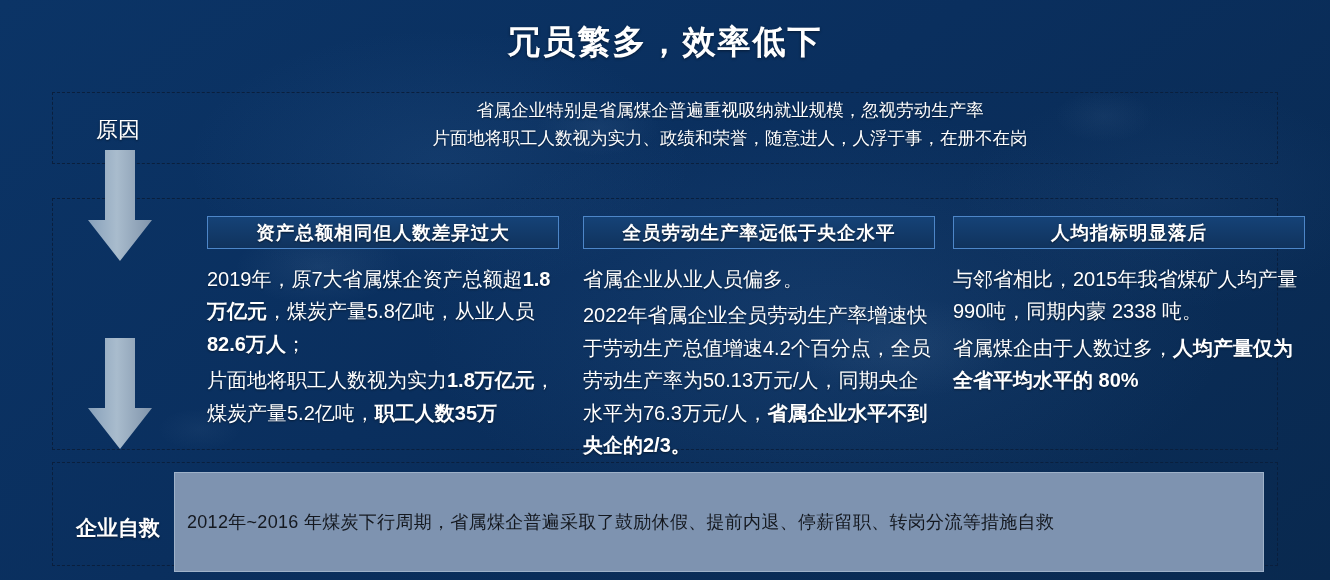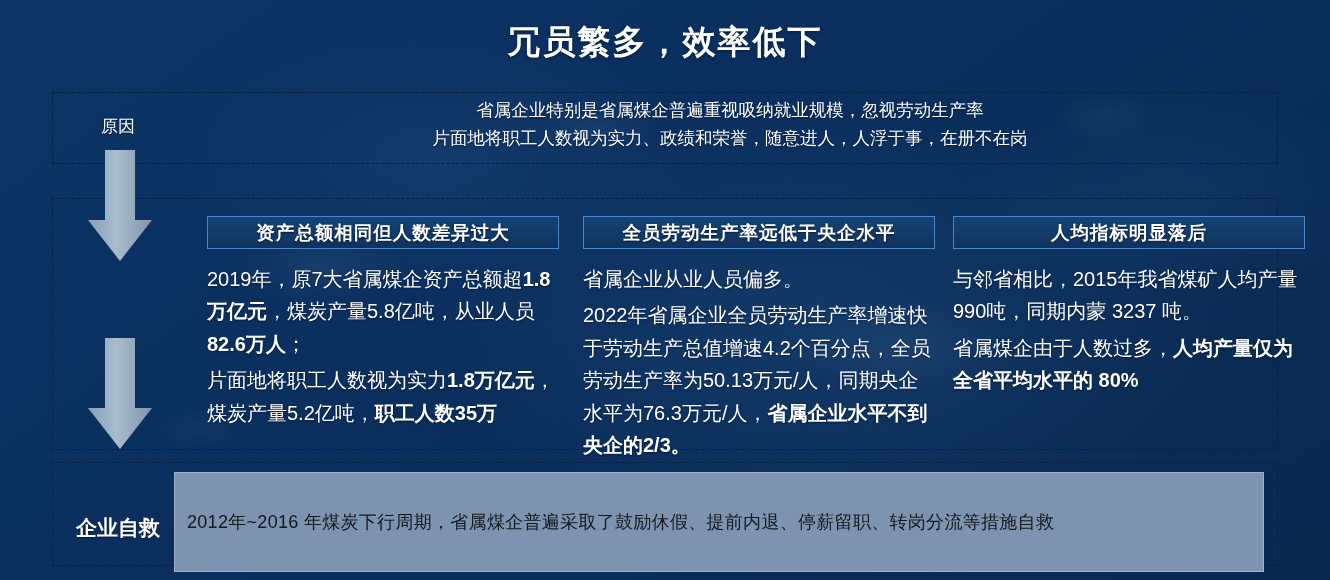--- a/index.html
+++ b/index.html
@@ -39,21 +39,21 @@
   .panel{
     position:absolute;
     border:1px dashed #0a1f3d;
   }
   #panel-cause   { left:52px; top:92px;  width:1226px; height:72px; }
   #panel-perf    { left:52px; top:198px; width:1226px; height:252px; }
   #panel-rescue  { left:52px; top:462px; width:1226px; height:104px; }
 
   
   .rail-label{
-    position:absolute; color:#ffffff; font-size:17px; font-weight:400;
+    position:absolute; color:#ffffff; font-size:22px; font-weight:400;
     text-shadow:0 1px 2px rgba(0,0,0,0.5);
     width:120px; text-align:center; left:58px;
   }
   #label-cause  { top:115px; }
   #label-perf   { top:272px; }
   #label-rescue { top:502px; font-weight:700; font-size:21px;margin-top:12px;}
 
   
   .arrow{ position:absolute; left:86px; width:68px; }
   #arrow1{ top:150px; height:112px; }
@@ -141,21 +141,21 @@
     <div class="col-head">全员劳动生产率远低于央企水平</div>
     <div class="col-body">
         <p><span>省属企业从业人员偏多。</span></p>
         <p><span>2022年省属企业全员劳动生产率增速快于劳动生产总值增速4.2个百分点，全员劳动生产率为50.13万元/人，同期央企水平为76.3万元/人，</span><span class="b">省属企业水平不到央企的2/3。</span></p>
       </div>
   </div>
 
   <div class="col" id="col2">
     <div class="col-head">人均指标明显落后</div>
     <div class="col-body">
-        <p><span>与邻省相比，2015年我省煤矿人均产量 990吨，同期内蒙 3237 吨。</span></p>
+        <p><span>与邻省相比，2015年我省煤矿人均产量 990吨，同期内蒙 2338 吨。</span></p>
         <p><span>省属煤企由于人数过多，</span><span class="b">人均产量仅为全省平均水平的 80%</span></p>
       </div>
   </div>
 
   <div id="rescue-box">
     <div id="rescue-text">2012年~2016 年煤炭下行周期，省属煤企普遍采取了鼓励休假、提前内退、停薪留职、转岗分流等措施自救</div>
   </div>
 
 </div>
 

